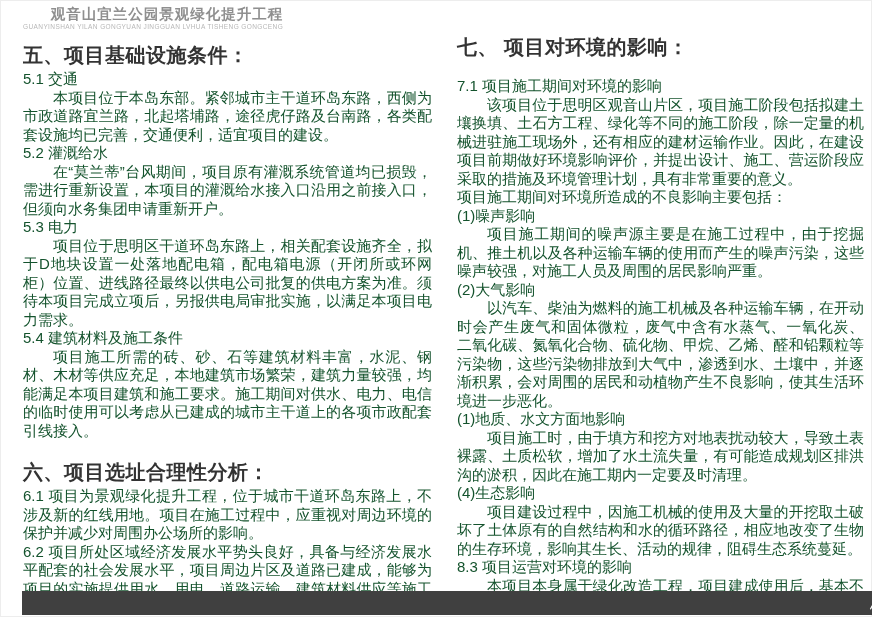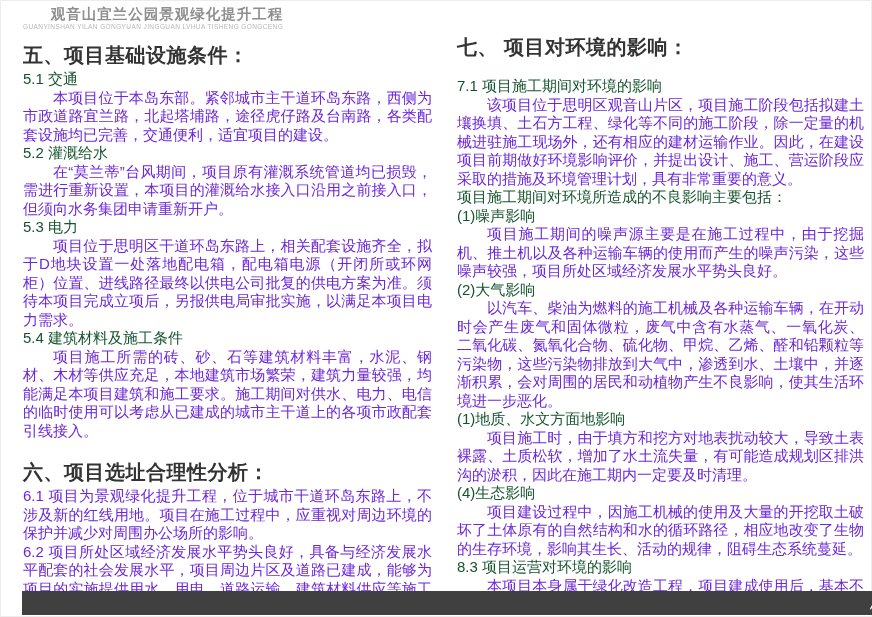--- a/index.html
+++ b/index.html
@@ -71,21 +71,21 @@
   .sub-heading, .body-line {
     font-size: 15px;
     line-height: 18.5px;
     margin: 0;
     color: #14532d;
   }
   .para {
     font-size: 15px;
     line-height: 18.5px;
     margin: 0;
-    color: #6d28d9;
+    color: #14532d;
     text-align: justify;
   }
   .para.indent { text-indent: 2em; }
   
   .footer-bar {
     position: absolute;
     left: 21px;
     top: 590px;
     width: 841px;
     height: 24px;
@@ -124,21 +124,21 @@
     <p class="para">6.1 项目为景观绿化提升工程，位于城市干道环岛东路上，不涉及新的红线用地。项目在施工过程中，应重视对周边环境的保护并减少对周围办公场所的影响。</p>
     <p class="para">6.2 项目所处区域经济发展水平势头良好，具备与经济发展水平配套的社会发展水平，项目周边片区及道路已建成，能够为项目的实施提供用水、用电、道路运输、建筑材料供应等施工条件需求，项目用地为现有公园绿地，具备了良好建设条件，适宜项目的建设。</p>
   </section>
 
   <section class="col col-right">
     <h2 class="sec-heading gap-bottom">七、 项目对环境的影响：</h2>
     <p class="sub-heading">7.1 项目施工期间对环境的影响</p>
     <p class="para indent">该项目位于思明区观音山片区，项目施工阶段包括拟建土壤换填、土石方工程、绿化等不同的施工阶段，除一定量的机械进驻施工现场外，还有相应的建材运输作业。因此，在建设项目前期做好环境影响评价，并提出设计、施工、营运阶段应采取的措施及环境管理计划，具有非常重要的意义。</p>
     <p class="body-line">项目施工期间对环境所造成的不良影响主要包括：</p>
     <p class="body-line">(1)噪声影响</p>
-    <p class="para indent">项目施工期间的噪声源主要是在施工过程中，由于挖掘机、推土机以及各种运输车辆的使用而产生的噪声污染，这些噪声较强，项目所处区域经济发展水平势头良好。</p>
+    <p class="para indent">项目施工期间的噪声源主要是在施工过程中，由于挖掘机、推土机以及各种运输车辆的使用而产生的噪声污染，这些噪声较强，对施工人员及周围的居民影响严重。</p>
     <p class="body-line">(2)大气影响</p>
     <p class="para indent">以汽车、柴油为燃料的施工机械及各种运输车辆，在开动时会产生废气和固体微粒，废气中含有水蒸气、一氧化炭、 二氧化碳、氮氧化合物、硫化物、甲烷、乙烯、醛和铅颗粒等污染物，这些污染物排放到大气中，渗透到水、土壤中，并逐渐积累，会对周围的居民和动植物产生不良影响，使其生活环境进一步恶化。</p>
     <p class="body-line">(1)地质、水文方面地影响</p>
     <p class="para indent">项目施工时，由于填方和挖方对地表扰动较大，导致土表裸露、土质松软，增加了水土流失量，有可能造成规划区排洪沟的淤积，因此在施工期内一定要及时清理。</p>
     <p class="body-line">(4)生态影响</p>
     <p class="para indent">项目建设过程中，因施工机械的使用及大量的开挖取土破坏了土体原有的自然结构和水的循环路径，相应地改变了生物的生存环境，影响其生长、活动的规律，阻碍生态系统蔓延。</p>
     <p class="sub-heading">8.3 项目运营对环境的影响</p>
     <p class="para indent">本项目本身属于绿化改造工程，项目建成使用后，基本不产生明显环境影响。运营期无主要污染源。</p>
   </section>
 

